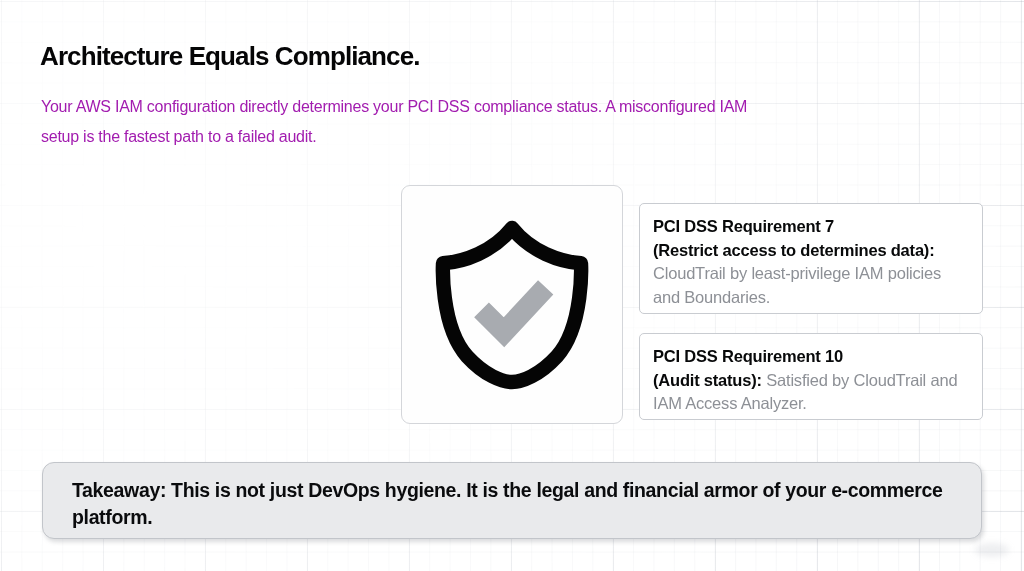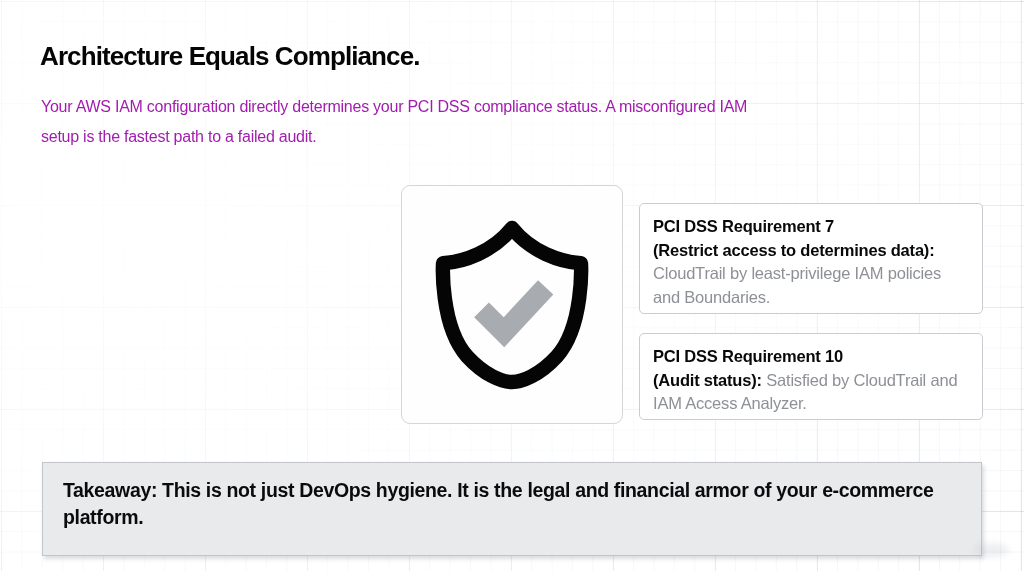--- a/index.html
+++ b/index.html
@@ -104,25 +104,25 @@
     color: #8d9096;
   }
   .req-strong { font-weight: 700; color: #08090a; }
 
   
   #takeaway-box {
     position: absolute;
     left: 42px;
     top: 462px;
     width: 940px;
-    height: 94px;
+    height: 77px;
     background: #e9eaec;
     border: 1px solid #c2c5ca;
-    border-radius: 0;
-    padding: 14px 20px;
+    border-radius: 12px;
+    padding: 14px 29px;
     box-shadow: 2px 3px 4px rgba(90,95,105,0.22);
   }
   #takeaway-text {
     font-size: 19.5px;
     line-height: 27px;
     font-weight: 700;
     letter-spacing: -0.35px;
     color: #0a0b0d;
   }
 

